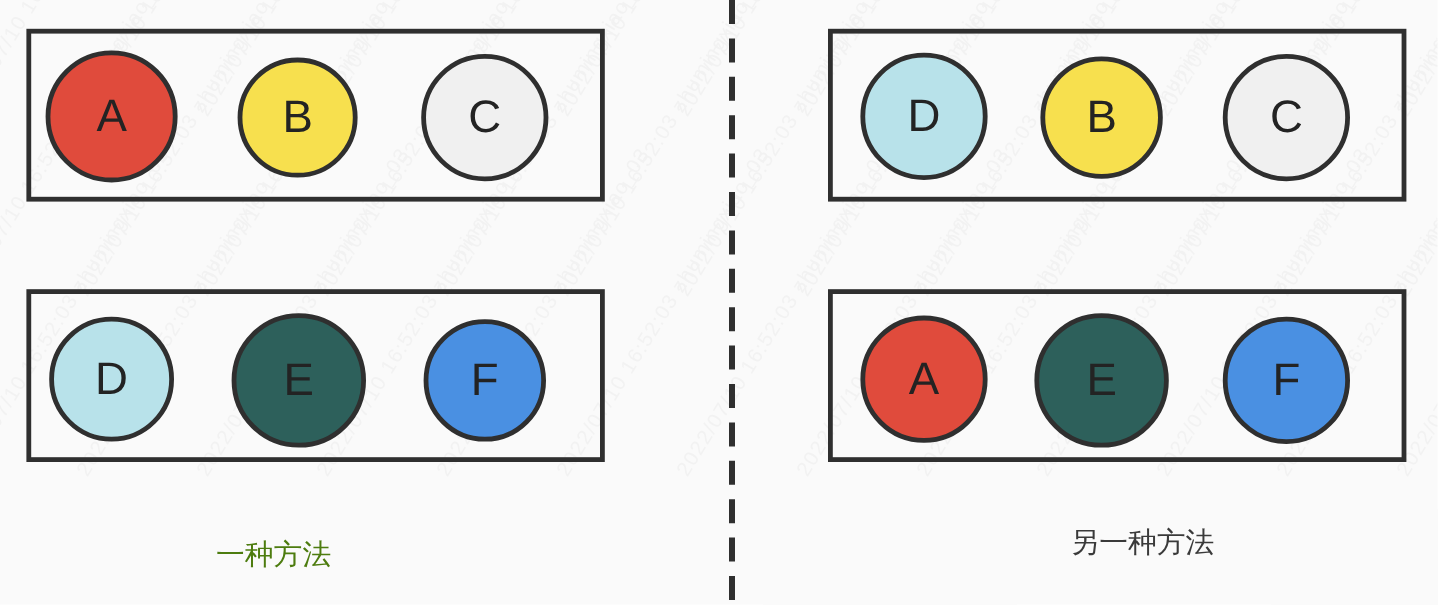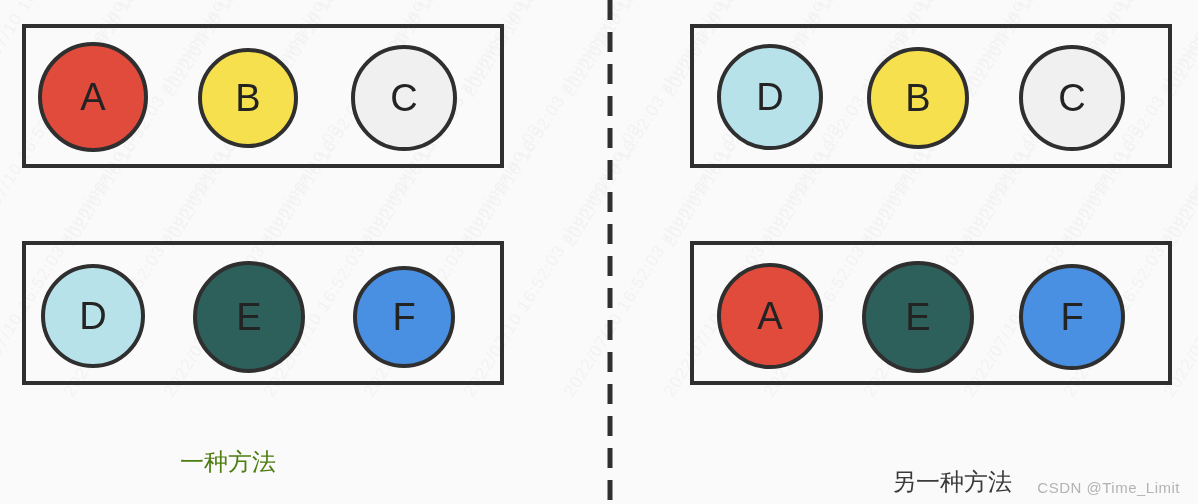--- a/index.html
+++ b/index.html
@@ -182,19 +182,18 @@
         <div class="group-box" style="left: 690px; top: 241px; width: 482px; height: 144px; border-color: rgb(47, 47, 47);"></div>
         <div class="circle" style="left: 717px; top: 263px; width: 106px; height: 106px; background: rgb(224, 75, 60); border-color: rgb(47, 47, 47);">
           <span class="glyph" style="color: rgb(35, 35, 35);">A</span>
         </div>
         <div class="circle" style="left: 862px; top: 261px; width: 112px; height: 112px; background: rgb(45, 96, 91); border-color: rgb(47, 47, 47);">
           <span class="glyph" style="color: rgb(35, 35, 35);">E</span>
         </div>
         <div class="circle" style="left: 1019px; top: 264px; width: 106px; height: 106px; background: rgb(74, 144, 226); border-color: rgb(47, 47, 47);">
           <span class="glyph" style="color: rgb(35, 35, 35);">F</span>
         </div>
-        <div class="caption" style="left: 752px; top: 466px; width: 400px; color: rgb(58, 58, 58);">另一种方法</div>
+        <div class="caption" style="left: 752px; top: 436px; width: 400px; color: rgb(58, 58, 58);">另一种方法</div>
       </div>
     </div>
 
-  <div id="attribution" style="color: rgb(179, 179, 179);">CSDN @Time_Limit</div>
 
 </div>
 
 </body></html>

